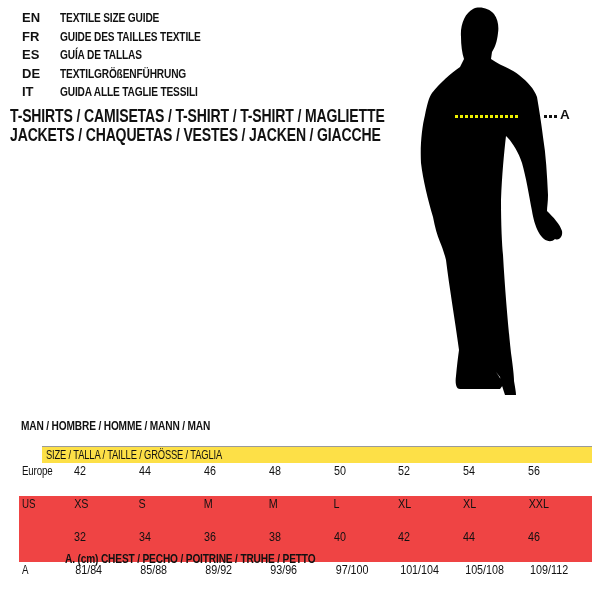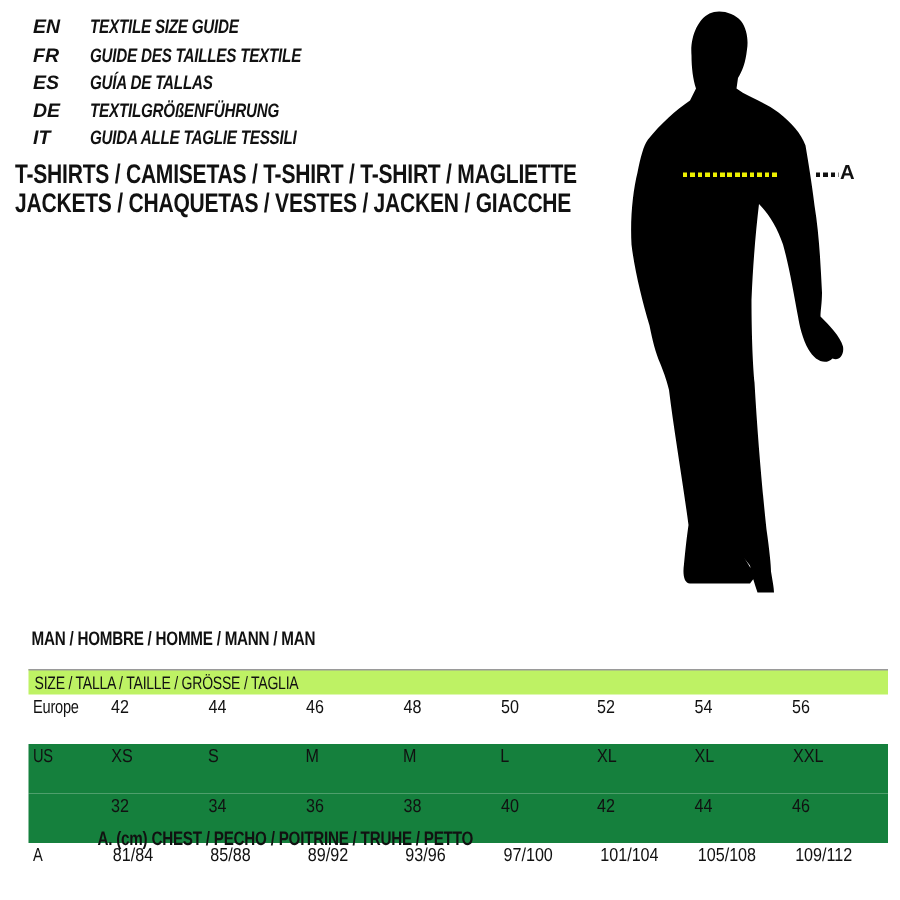--- a/index.html
+++ b/index.html
@@ -4,21 +4,21 @@
 <style>
   html,body{margin:0;padding:0;}
   body{
     width:600px;height:600px;background:#ffffff;position:relative;
     font-family:"Liberation Sans",sans-serif;color:#111111;overflow:hidden;
   }
   .cond{display:inline-block;transform:scaleX(0.78);transform-origin:0 50%;white-space:nowrap;letter-spacing:-0.2px;}
   .condc{display:inline-block;transform:scaleX(0.86);transform-origin:50% 50%;white-space:nowrap;}
 
   
-  .lang-list{position:absolute;left:22px;top:9px;font-weight:bold;font-size:13px;font-style:italic;}
+  .lang-list{position:absolute;left:22px;top:9px;font-weight:bold;font-size:13px;}
   .lang-row{height:18.5px;line-height:18.5px;display:flex;align-items:center;}
   .lang-code{flex:0 0 38px;}
 
   
   .category-block{position:absolute;left:10px;top:107px;font-weight:bold;font-size:18px;}
   .category-block .cat-line{height:18.5px;line-height:18.5px;}
 
   
   .figure-area{position:absolute;left:0;top:0;width:600px;height:412px;}
   .figure-svg{position:absolute;left:415px;top:5px;width:160px;height:392px;}
@@ -26,24 +26,24 @@
     background:repeating-linear-gradient(90deg,#edf000 0 3px,transparent 3px 5px);}
   .dash-black{position:absolute;left:544px;top:115px;width:15px;height:3px;
     background:repeating-linear-gradient(90deg,#111 0 3px,transparent 3px 5px);}
   .measure-letter{position:absolute;left:560px;top:107px;font-size:13.5px;font-weight:bold;}
 
   
   .man-label{position:absolute;left:21px;top:418px;font-weight:bold;font-size:13px;}
 
   
   .size-table{position:absolute;left:19px;top:446px;width:573px;font-size:12.5px;}
-  .t-header{height:16px;line-height:16px;background:#bef264;border-top:1px solid #9a9a9a;
-    padding-left:4px;font-size:12px;}
+  .t-header{height:16px;line-height:16px;background:#fde047;border-top:1px solid #9a9a9a;
+    padding-left:4px;font-size:12px;margin-left:23px;}
   .t-row{display:flex;height:33px;line-height:17px;}
-  .t-row.shaded{background:#15803d;}
+  .t-row.shaded{background:#ef4444;}
   .t-label{flex:0 0 51px;padding-left:3px;text-align:left;}
   .t-cell{flex:1;text-align:left;}
 
   
   .note{position:absolute;left:21px;top:551px;font-weight:bold;font-size:13px;margin-left:44px;}
 </style>
 </head>
 <body>
 
 <div>

